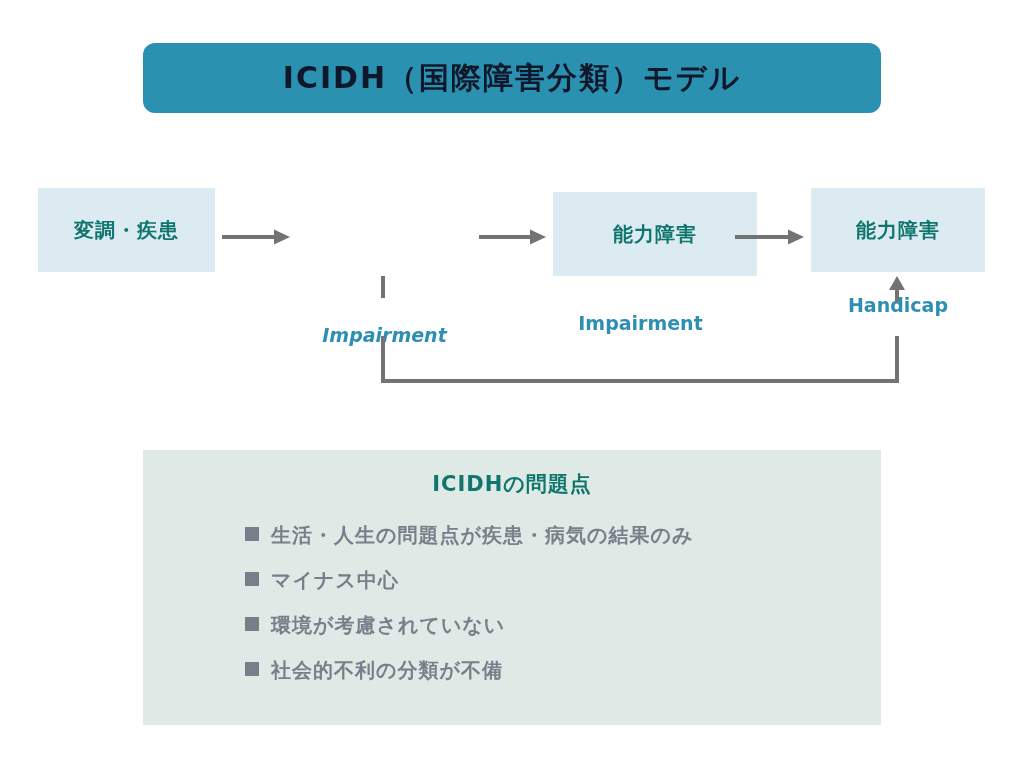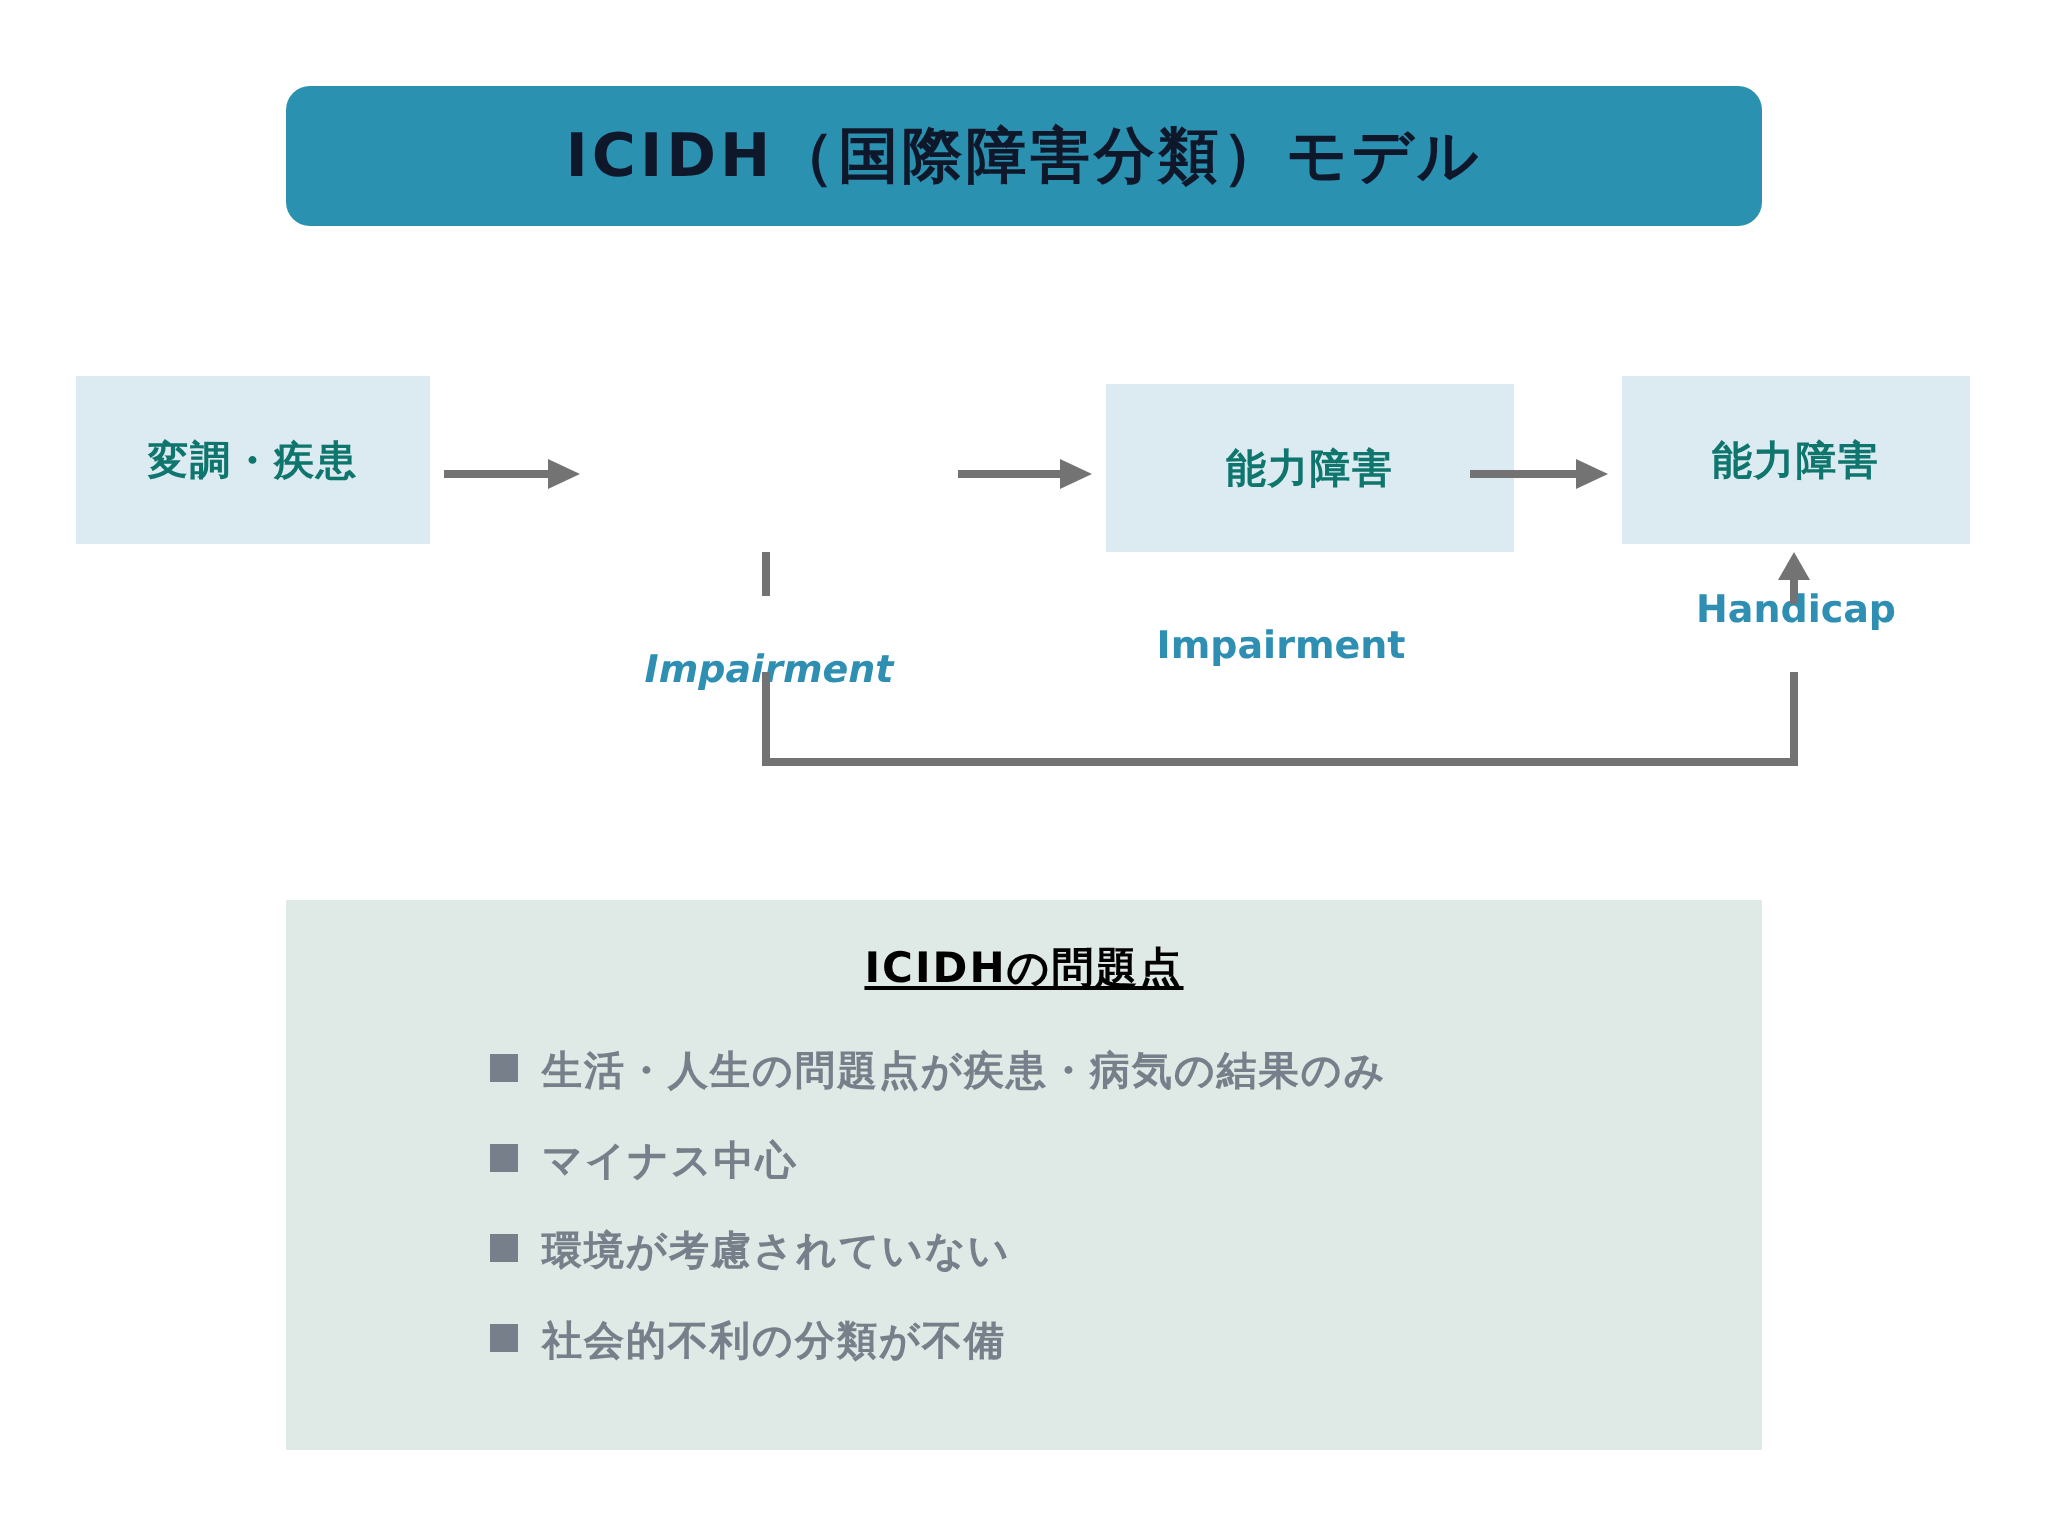--- a/index.html
+++ b/index.html
@@ -103,26 +103,25 @@
     width: 738px;
     height: 275px;
     background: #dfe9e5;
   }
   #issues-title {
     position: absolute;
     top: 20px;
     left: 0;
     width: 100%;
     text-align: center;
-    color: #000000;
+    color: #0f766e;
     font-size: 21px;
     font-weight: bold;
     letter-spacing: 1px;
     font-family: "DejaVu Sans", "Liberation Sans", sans-serif;
-    text-decoration: underline;
   }
   #issues-list {
     position: absolute;
     top: 72px;
     left: 102px;
     right: 20px;
     list-style: none;
     margin: 0;
     padding: 0;
   }

